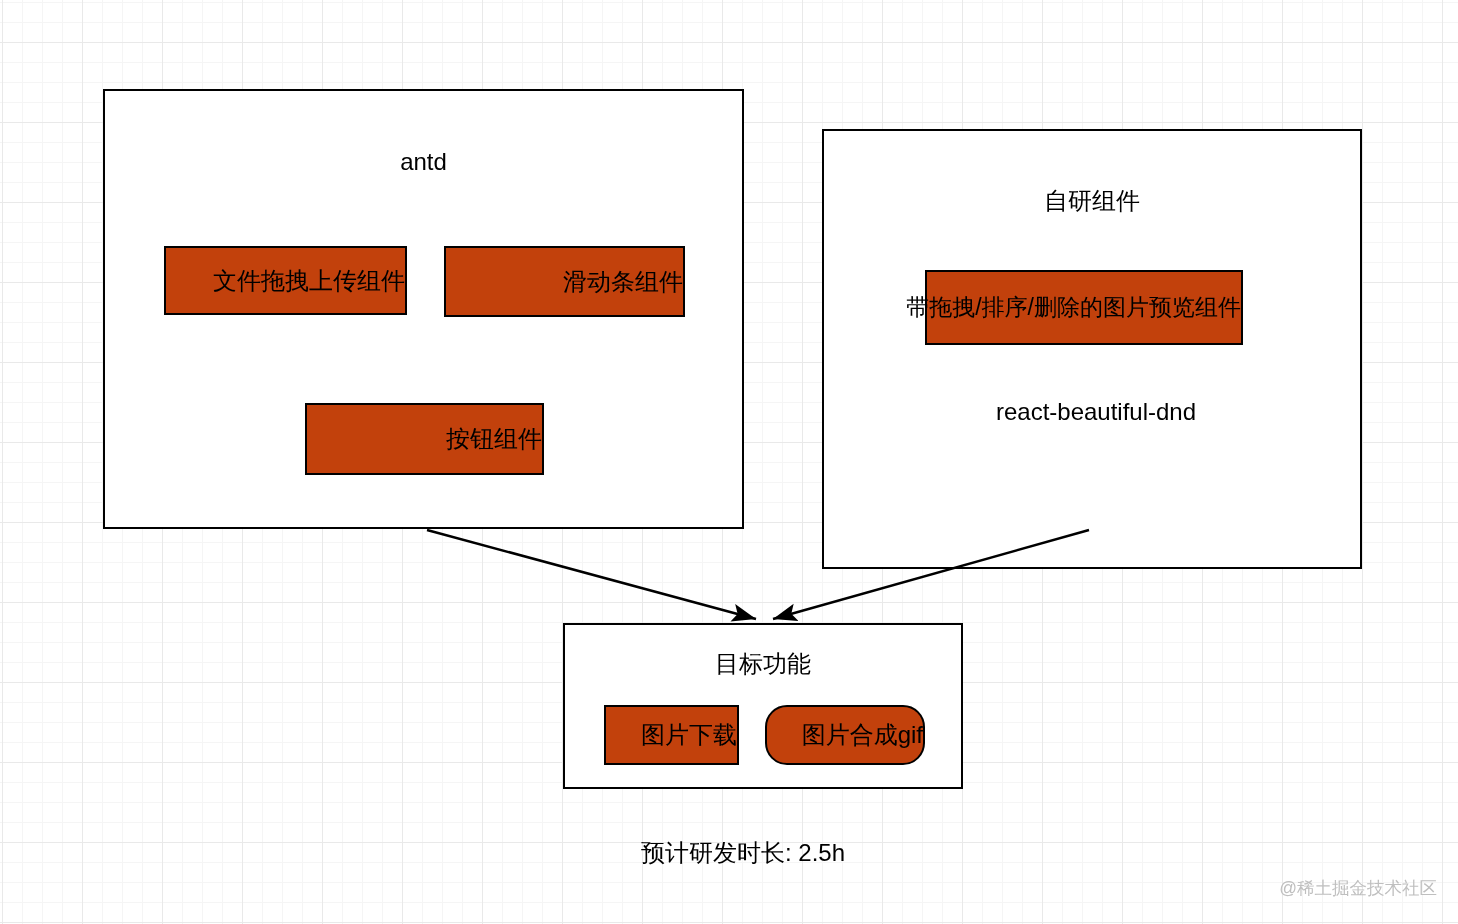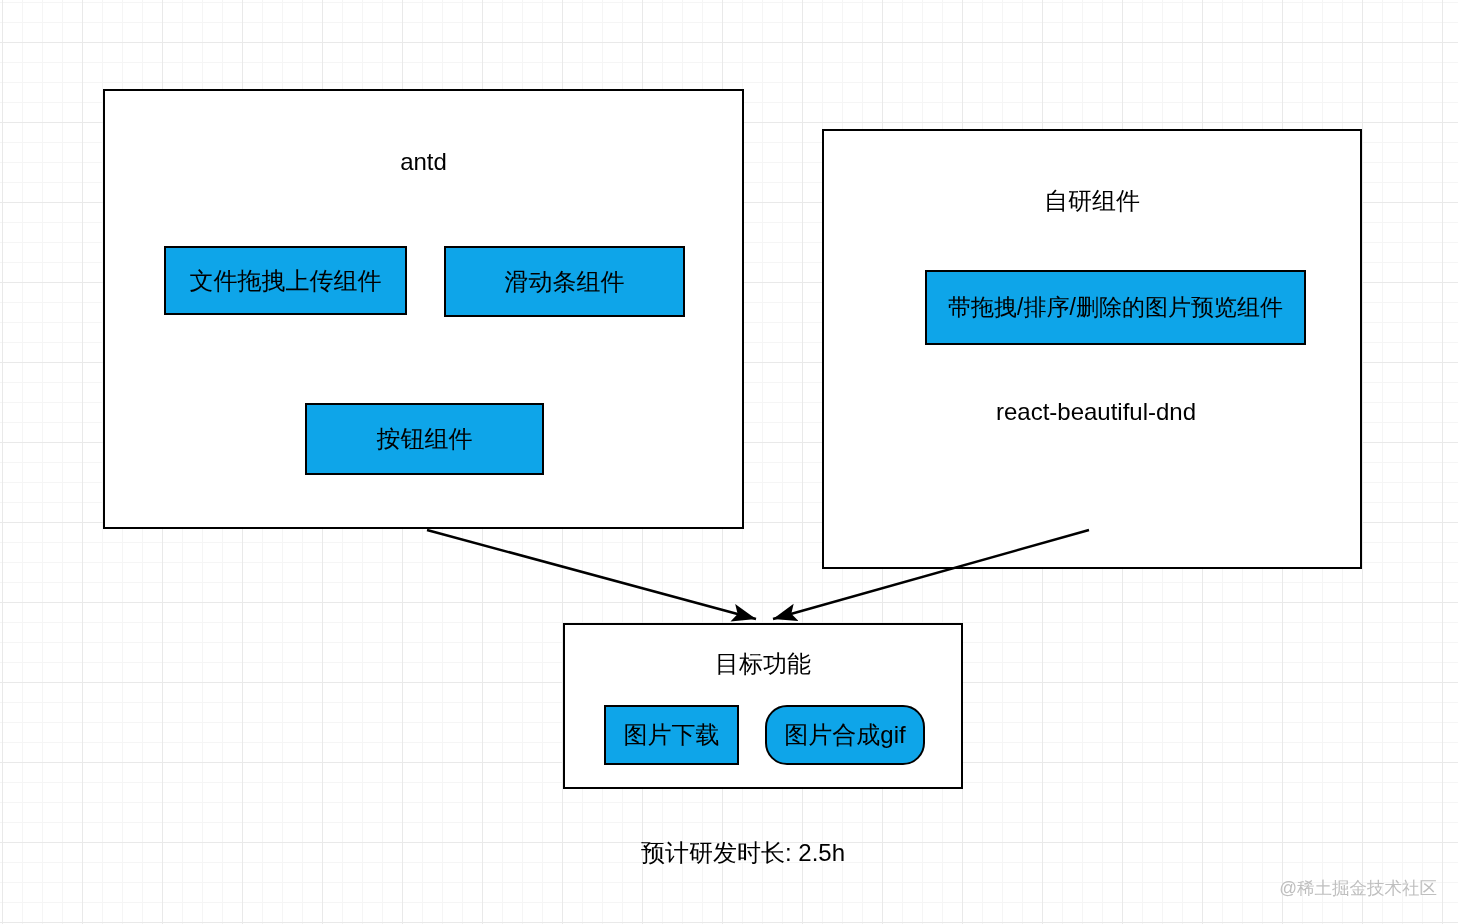--- a/index.html
+++ b/index.html
@@ -34,26 +34,26 @@
     left: 0;
     right: 0;
     text-align: center;
     font-size: 24px;
     line-height: 28px;
     color: #000000;
     white-space: nowrap;
   }
   .node {
     position: absolute;
-    background: #0ea5e9;
+    background: #c2410c;
     border: 2px solid #000000;
     box-sizing: border-box;
     display: flex;
     align-items: center;
-    justify-content: center;
+    justify-content: flex-end;
     font-size: 24px;
     color: #000000;
     white-space: nowrap;
   }
   .plain-label {
     position: absolute;
     text-align: center;
     font-size: 24px;
     line-height: 28px;
     color: #000000;
@@ -98,21 +98,21 @@
     <div class="node" style="left:339px; top:155px; width:241px; height:71px;">
       <span>滑动条组件</span>
     </div>
     <div class="node" style="left:200px; top:264px; width:239px; height:72px;margin-top:48px;">
       <span>按钮组件</span>
     </div>
   </div>
 
   <div class="group" style="left:822px; top:89px; width:540px; height:440px;margin-top:40px;">
     <div class="group-title" style="top:56px;">自研组件</div>
-    <div class="node" style="left:101px; top:139px; width:381px; height:75px; font-size:23px;">
+    <div class="node" style="left:101px; top:139px; width:318px; height:75px; font-size:23px;">
       <span>带拖拽/排序/删除的图片预览组件</span>
     </div>
     <div class="plain-label" style="left:72px; top:267px; width:400px;">react-beautiful-dnd</div>
   </div>
 
   <div class="group" style="left:563px; top:623px; width:400px; height:166px;">
     <div class="group-title" style="top:25px;">目标功能</div>
     <div class="node" style="left:39px; top:80px; width:135px; height:60px;">
       <span>图片下载</span>
     </div>

